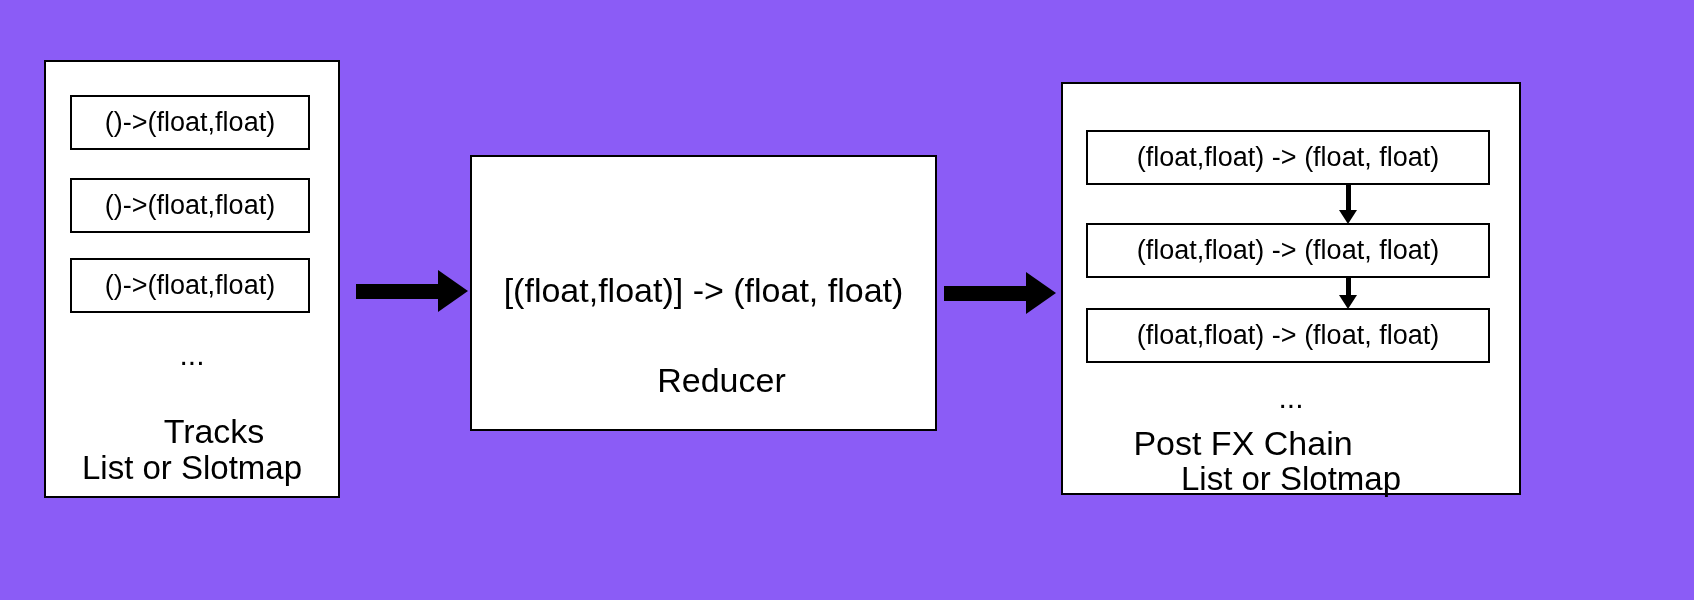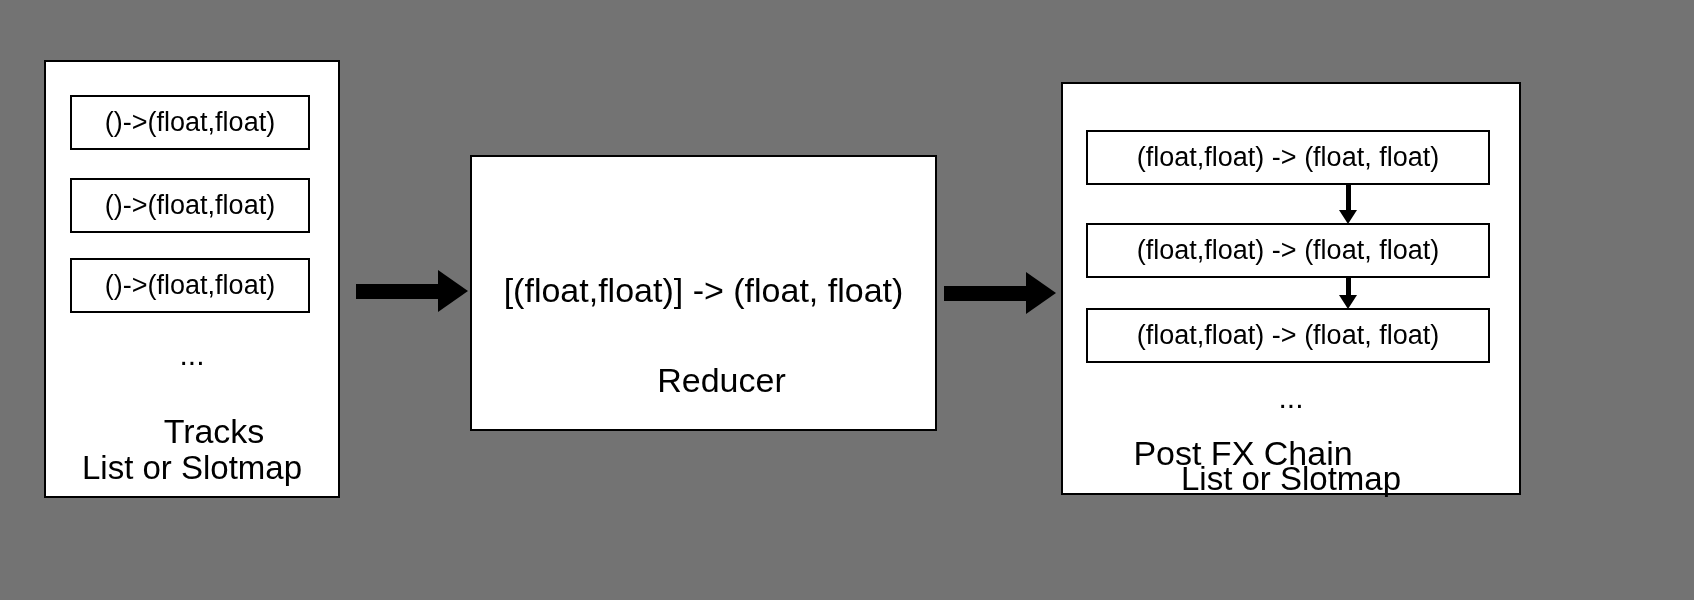--- a/index.html
+++ b/index.html
@@ -6,21 +6,21 @@
     margin: 0;
     padding: 0;
     background: #ffffff;
     font-family: "Liberation Sans", sans-serif;
     color: #000000;
   }
   .canvas {
     position: relative;
     width: 1694px;
     height: 600px;
-    background: #737373;
+    background: #8b5cf6;
     overflow: hidden;
   }
   .outer-box {
     position: absolute;
     border: 2px solid #000000;
     background: #ffffff;
     box-sizing: border-box;
   }
   .slot {
     position: absolute;
@@ -131,17 +131,17 @@
 
   <div class="v-arrow gap-small" style="left:1339px; top:278px;">
     <div class="shaft"></div>
     <div class="head"></div>
   </div>
 
   <div class="slot" style="left:1086px; top:308px; width:404px; height:55px;">(float,float) -&gt; (float, float)</div>
 
   <div class="centered-text ellipsis-text" style="left:1061px; top:380px; width:460px; height:36px;">...</div>
 
-  <div class="centered-text box-title" style="left:1061px; top:422px; width:364px; height:42px;margin-top:10px;">Post FX Chain</div>
+  <div class="centered-text box-title" style="left:1061px; top:422px; width:364px; height:42px;">Post FX Chain</div>
 
   <div class="centered-text box-subtitle" style="left:1061px; top:462px; width:460px; height:34px;">List or Slotmap</div>
 
 </div>
 
 </body></html>

